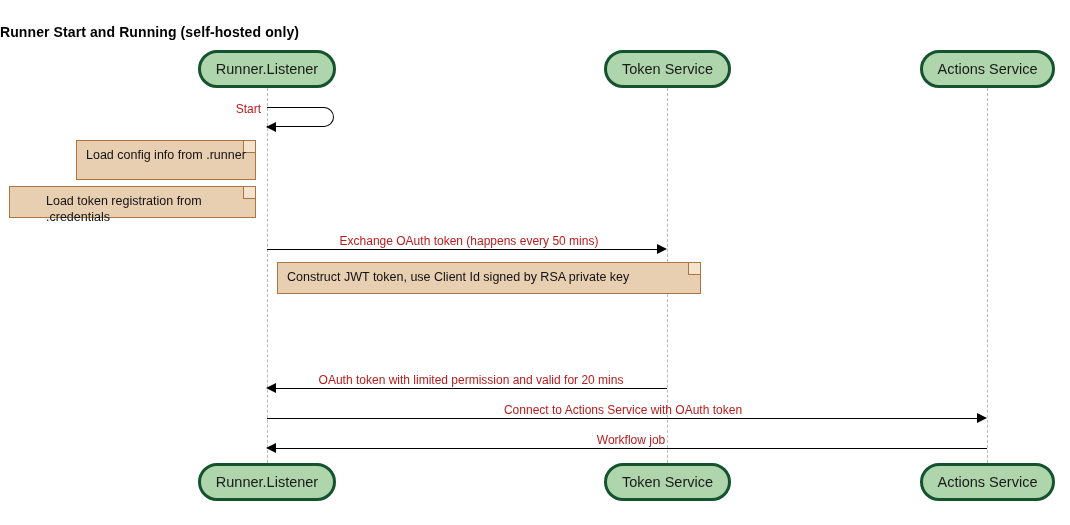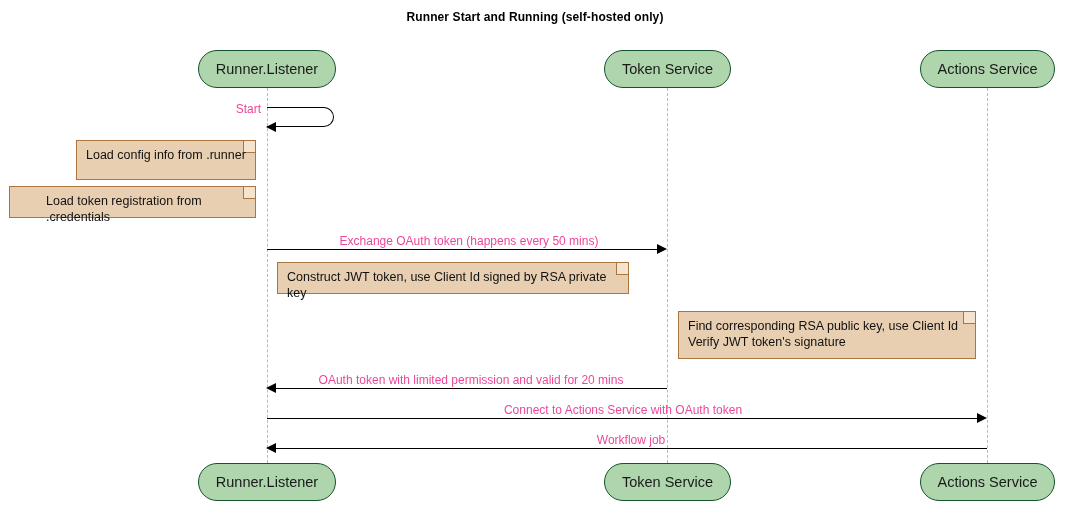--- a/index.html
+++ b/index.html
@@ -7,41 +7,41 @@
     width:1070px;height:525px;
     background:#ffffff;
     font-family:"Liberation Sans", sans-serif;
     overflow:hidden;
     position:relative;
   }
   #canvas{position:absolute;left:0;top:0;width:1070px;height:525px;}
 
   .title{
     position:absolute;
-    left:0;top:10px;width:1070px;
-    text-align:center;
-    font-size:12px;
+    left:0;top:24px;width:1070px;
+    text-align:left;
+    font-size:14px;
     font-weight:bold;
     color:#000;
     letter-spacing:0.1px;
   }
 
   
   .lifeline{
     position:absolute;
     width:0;
     border-left:1px dashed #b9b9b9;
     top:88px;height:375px;
   }
 
   
   .participant{
     position:absolute;
     height:38px;
-    border:1px solid #14532d;
+    border:3px solid #14532d;
     background:#aed5ab;
     border-radius:19px;
     display:flex;
     align-items:center;
     justify-content:center;
     color:#1a1a1a;
     font-size:14.5px;
     box-sizing:border-box;
   }
 
@@ -77,21 +77,21 @@
     width:0;height:0;
     border-top:5px solid transparent;
     border-bottom:5px solid transparent;
   }
   .arrow-head.right{border-left:10px solid #000;}
   .arrow-head.left{border-right:10px solid #000;}
 
   .msg-label{
     position:absolute;
     font-size:12px;
-    color:#ec4899;
+    color:#b91c1c;
     text-align:center;
     white-space:nowrap;
   }
   .msg-label.right-align{text-align:right;}
 
   
   .selfloop{
     position:absolute;
     box-sizing:border-box;
     border:1.4px solid #000;
@@ -141,30 +141,25 @@
 
   <div class="note" style="left:9px;top:186px;width:247px;height:32px;padding-left:36px;">
     <span class="fold"></span>
     <span class="txt">Load token registration from .credentials</span>
   </div>
 
   <div class="msg-label" style="left:269px;top:234px;width:400px;">Exchange OAuth token (happens every 50 mins)</div>
   <div class="msg-line" style="left:267px;top:249px;width:392px;"></div>
   <div class="arrow-head right" style="left:657px;top:244px;"></div>
 
-  <div class="note" style="left:277px;top:262px;width:352px;height:32px;">
+  <div class="note" style="left:277px;top:262px;width:424px;height:32px;">
     <span class="fold"></span>
     <span class="txt">Construct JWT token, use Client Id signed by RSA private key</span>
   </div>
 
-  <div class="note" style="left:678px;top:311px;width:298px;height:48px;">
-    <span class="fold"></span>
-    <span class="txt">Find corresponding RSA public key, use Client Id
-Verify JWT token's signature</span>
-  </div>
 
   <div class="msg-label" style="left:275px;top:373px;width:392px;">OAuth token with limited permission and valid for 20 mins</div>
   <div class="msg-line" style="left:275px;top:388px;width:392px;"></div>
   <div class="arrow-head left" style="left:266px;top:383px;"></div>
 
   <div class="msg-label" style="left:267px;top:403px;width:712px;">Connect to Actions Service with OAuth token</div>
   <div class="msg-line" style="left:267px;top:418px;width:712px;"></div>
   <div class="arrow-head right" style="left:977px;top:413px;"></div>
 
   <div class="msg-label" style="left:275px;top:433px;width:712px;">Workflow job</div>

